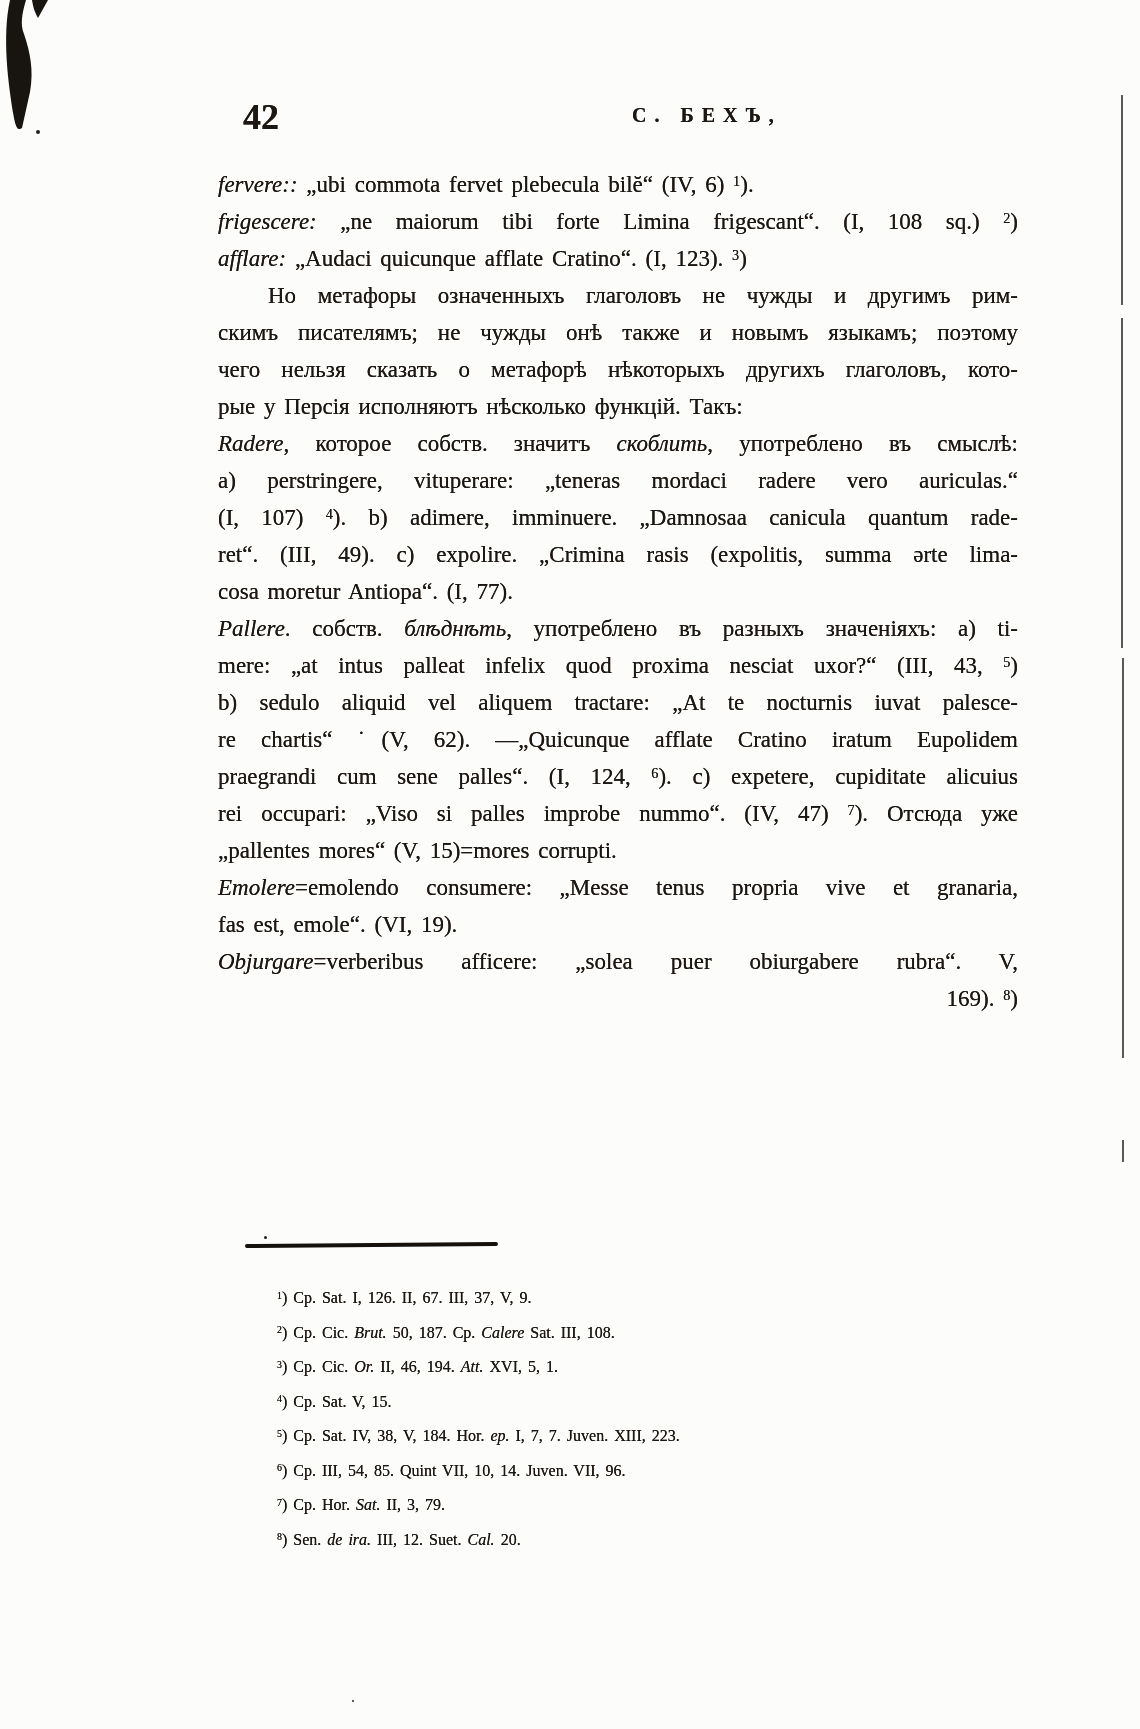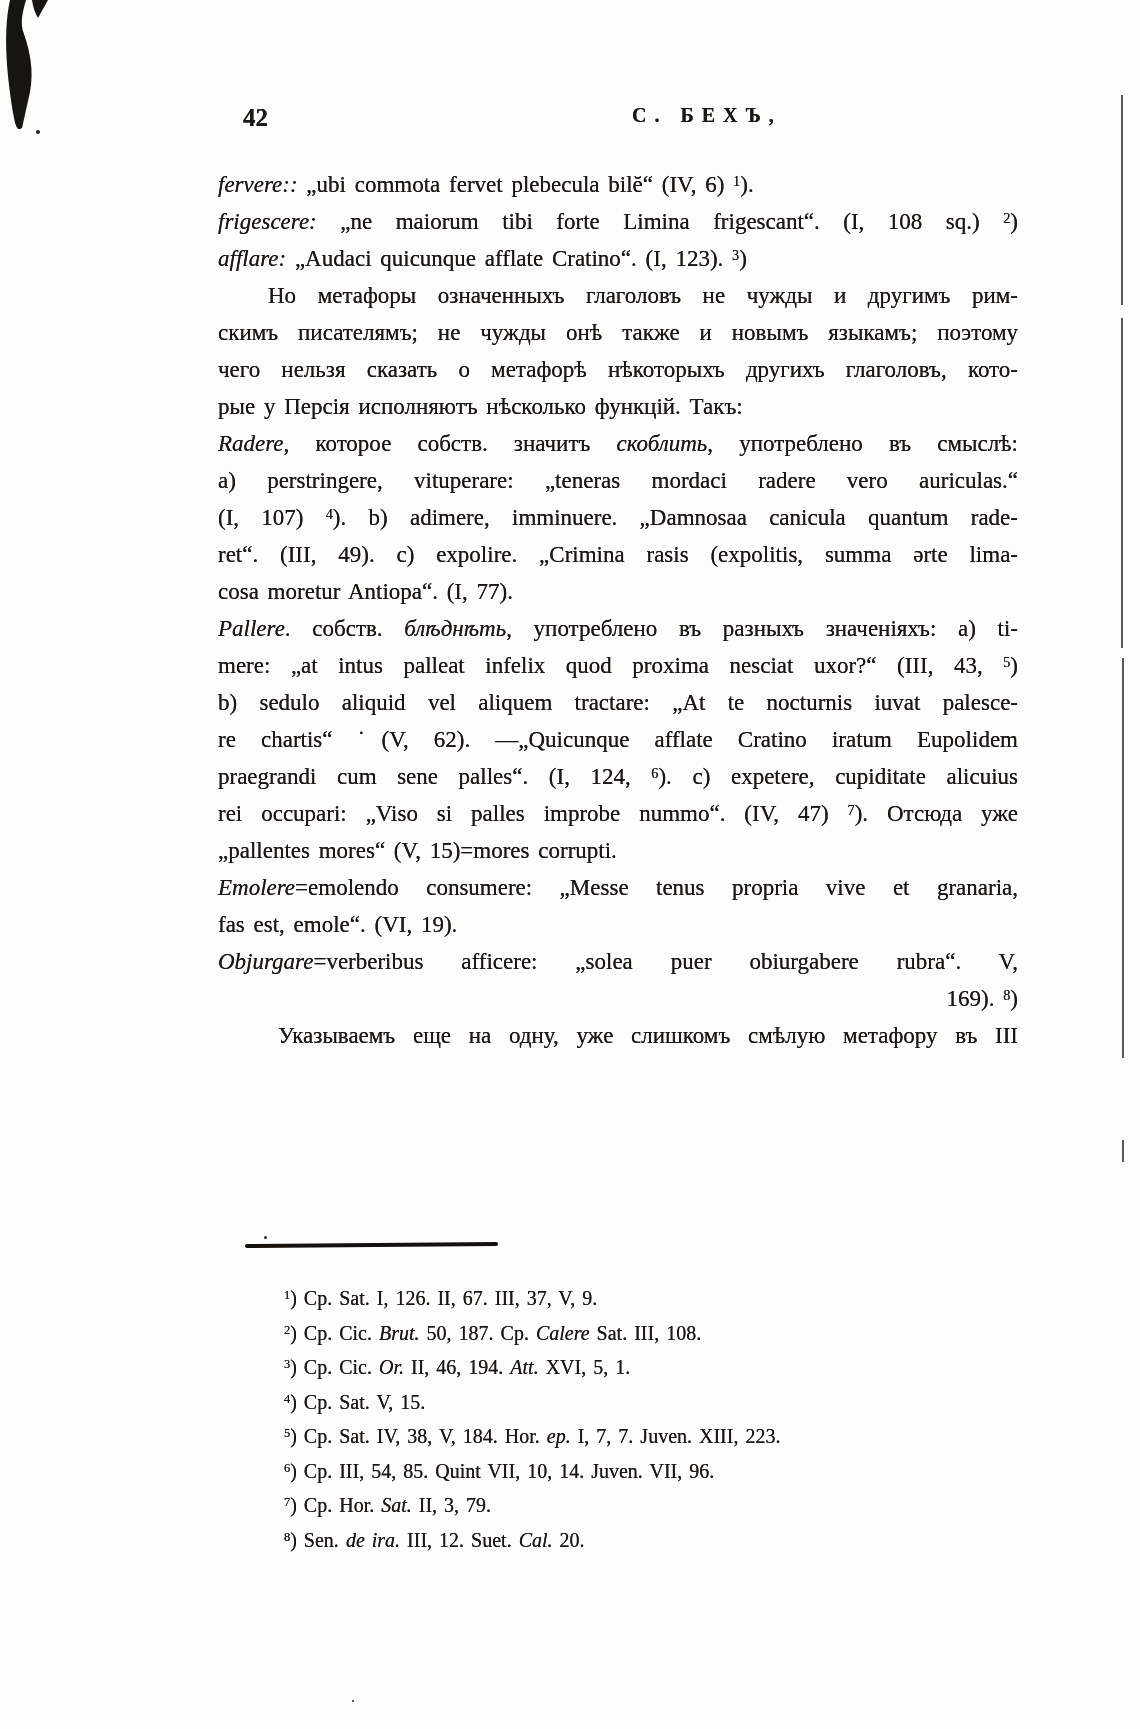--- a/index.html
+++ b/index.html
@@ -7,22 +7,22 @@
     position:relative;
     width:1140px;height:1729px;
     background:#fcfcfa;
     overflow:hidden;
     font-family:"Liberation Serif","DejaVu Serif",serif;
     color:#1c1712;
   }
   .ink{text-shadow:0 0 0.5px rgba(25,18,10,0.9);}
   
   .page-number{
-    position:absolute;left:243px;top:104px;
-    font-size:25px;font-weight:bold;
+    position:absolute;left:243px;top:96px;
+    font-size:36px;font-weight:bold;
   }
   .running-header{
     position:absolute;left:632px;top:104px;
     font-size:20px;font-weight:bold;letter-spacing:8px;
   }
   
   .body-text{
     position:absolute;left:218px;top:166px;width:800px;
     font-size:23px;line-height:37px;word-spacing:3px;
   }
@@ -34,22 +34,22 @@
   sup{
     font-size:62%;line-height:0;
     position:relative;top:-0.45em;vertical-align:baseline;
   }
   
   .footnote-rule{
     position:absolute;left:245px;top:1243px;width:253px;height:4px;
     background:#14100c;transform:rotate(-0.5deg);border-radius:2px;
   }
   .footnotes{
-    position:absolute;left:284px;top:1281px;width:760px;
-    font-size:20px;line-height:34.5px;word-spacing:2px;
+    position:absolute;left:277px;top:1281px;width:760px;
+    font-size:16px;line-height:34.5px;word-spacing:2px;
   }
   
   .ink-smudge{position:absolute;left:0;top:0;width:60px;height:140px;}
   .edge-seg{position:absolute;width:2px;background:#3c3c3c;opacity:0.85;}
   .speck{position:absolute;background:#26201a;border-radius:50%;}
 </style>
 </head>
 <body>
 
 <div class="page ink">
@@ -82,21 +82,20 @@
       <div class="tline al-justify"><span>mere: „at intus palleat infelix quod proxima nesciat uxor?“ (III, 43, </span><sup>5</sup><span>)</span></div>
       <div class="tline al-justify"><span>b) sedulo aliquid vel aliquem tractare: „At te nocturnis iuvat palesce-</span></div>
       <div class="tline al-justify"><span>re chartis“ ˙(V, 62). —„Quicunque afflate Cratino iratum Eupolidem</span></div>
       <div class="tline al-justify"><span>praegrandi cum sene palles“. (I, 124, </span><sup>6</sup><span>). c) expetere, cupiditate alicuius</span></div>
       <div class="tline al-justify"><span>rei occupari: „Viso si palles improbe nummo“. (IV, 47) </span><sup>7</sup><span>). Отсюда уже</span></div>
       <div class="tline al-left"><span>„pallentes mores“ (V, 15)=mores corrupti.</span></div>
       <div class="tline al-justify"><i>Emolere</i><span>=emolendo consumere: „Messe tenus propria vive et granaria,</span></div>
       <div class="tline al-left"><span>fas est, emole“. (VI, 19).</span></div>
       <div class="tline al-justify"><i>Objurgare</i><span>=verberibus afficere: „solea puer obiurgabere rubra“. V,</span></div>
       <div class="tline al-right"><span>169). </span><sup>8</sup><span>)</span></div>
-      <div class="tline al-justify" style="text-indent: 60px;"><span>Указываемъ еще на одну, уже слишкомъ смѣлую метафору въ III</span></div>
     </div>
 
   <div class="footnote-rule"></div>
 
   <div class="footnotes" id="footnote-lines">
       <div class="tline al-left"><sup>1</sup><span>) Ср. Sat. I, 126. II, 67. III, 37, V, 9.</span></div>
       <div class="tline al-left"><sup>2</sup><span>) Ср. Cic. </span><i>Brut.</i><span> 50, 187. Ср. </span><i>Calere</i><span> Sat. III, 108.</span></div>
       <div class="tline al-left"><sup>3</sup><span>) Ср. Cic. </span><i>Or.</i><span> II, 46, 194. </span><i>Att.</i><span> XVI, 5, 1.</span></div>
       <div class="tline al-left"><sup>4</sup><span>) Ср. Sat. V, 15.</span></div>
       <div class="tline al-left"><sup>5</sup><span>) Ср. Sat. IV, 38, V, 184. Hor. </span><i>ep.</i><span> I, 7, 7. Juven. XIII, 223.</span></div>

